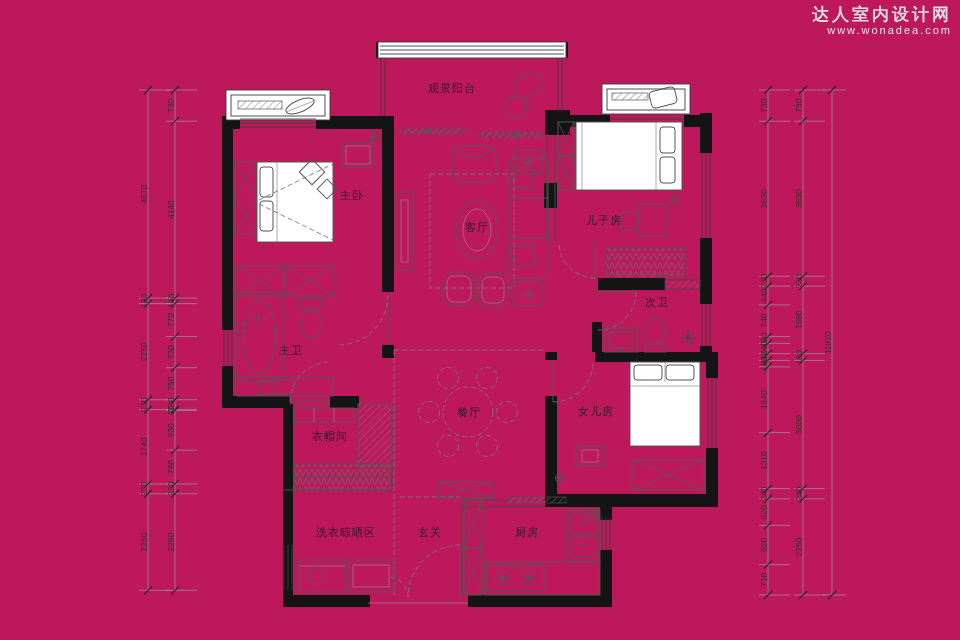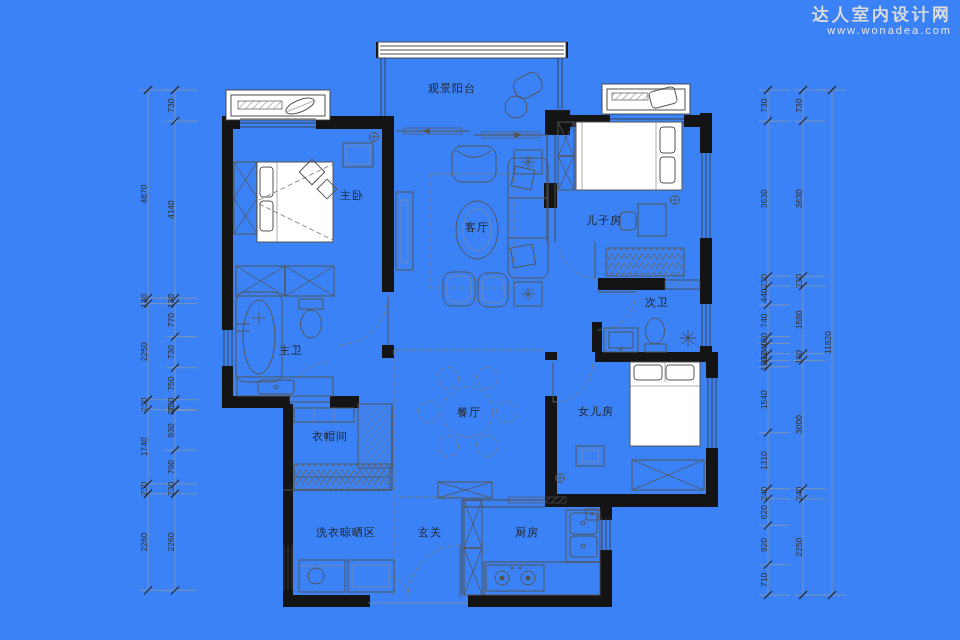--- a/index.html
+++ b/index.html
@@ -1,16 +1,16 @@
 <!DOCTYPE html>
 <html><head>
 <meta charset="utf-8">
 <style>
   html,body{margin:0;padding:0;background:#fff;}
-  .stage{position:relative;width:960px;height:640px;background:#3b82f6;overflow:hidden;
+  .stage{position:relative;width:960px;height:640px;background:#be185d;overflow:hidden;
          font-family:"Liberation Sans",sans-serif;}
   svg{position:absolute;left:0;top:0;}
   .wall{fill:#141414;stroke:none;}
   .ln{fill:none;stroke:#4a4a4a;stroke-width:1;}
   .lt{fill:none;stroke:#8a8a8a;stroke-width:.7;}
   .furn{fill:#fff;stroke:#555;stroke-width:1;}
   .furnN{fill:none;stroke:#555;stroke-width:1;}
   .dash{fill:none;stroke:#777;stroke-width:.9;stroke-dasharray:5 3;}
   .winl{stroke:#3d3d3d;stroke-width:.9;fill:none;}
   .winr{stroke:#3d3d3d;stroke-width:.9;fill:#fff;}

